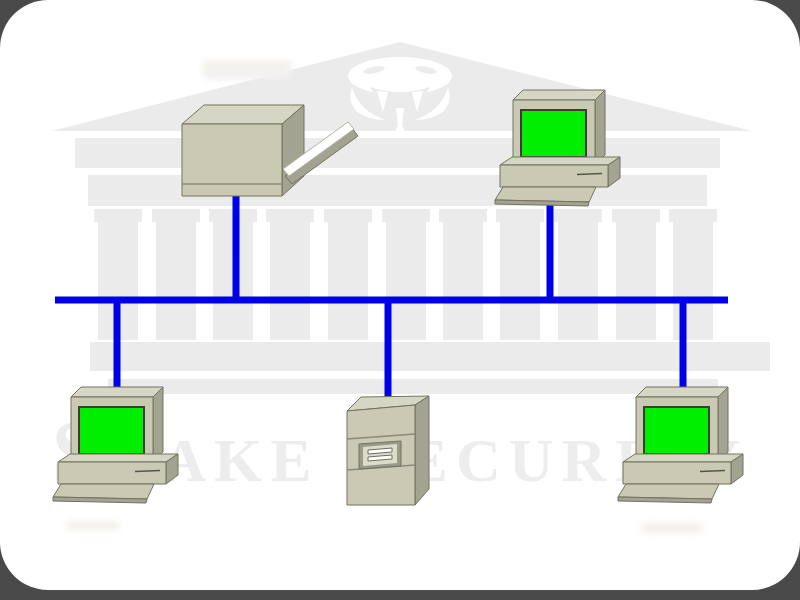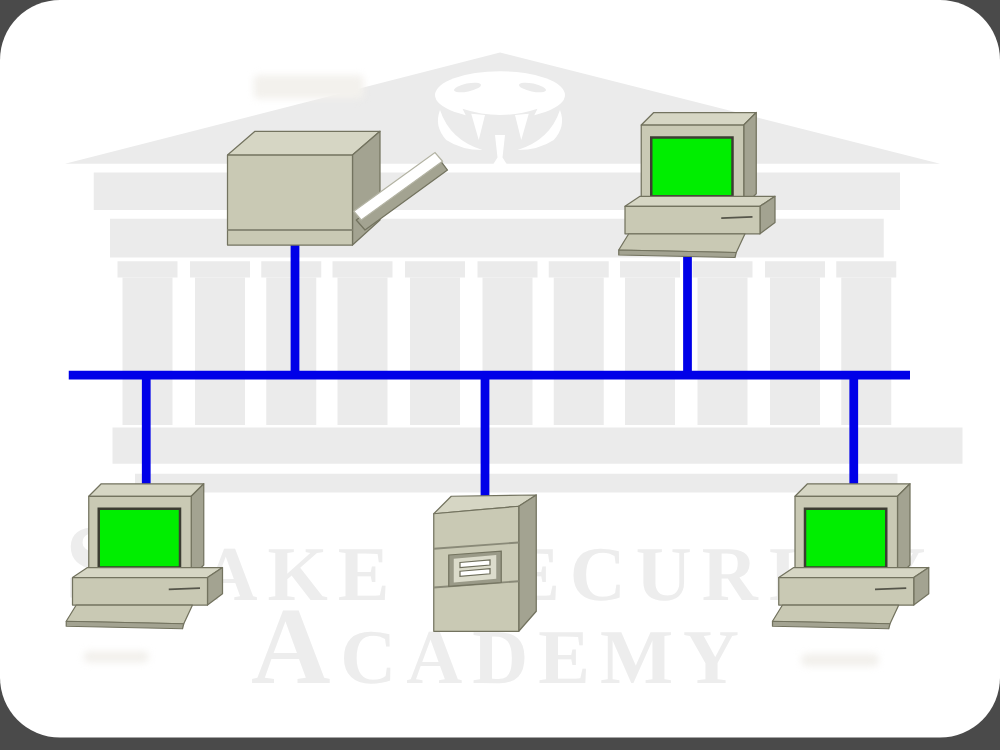--- a/index.html
+++ b/index.html
@@ -100,21 +100,20 @@
           <rect class="wm" x="673" y="222" width="40" height="118"></rect>
       </g>
 
       <g>
         <rect class="wm" x="90" y="342" width="680" height="29"></rect>
         <rect class="wm" x="108" y="379" width="610" height="15"></rect>
       </g>
     </svg>
 
     <div class="wm-line wm-line1">Snake Security</div>
-    <div class="wm-line wm-line2">Academy</div>
 
     <div class="smudge smudge-printer"></div>
     <div class="smudge smudge-bl"></div>
     <div class="smudge smudge-br"></div>
 
     <svg class="layer" viewBox="0 0 800 600">
       <defs>
         <g id="workstation">
           <g>
             <polygon class="face-top" points="18,12 28,2 110,2 100,12"></polygon>

